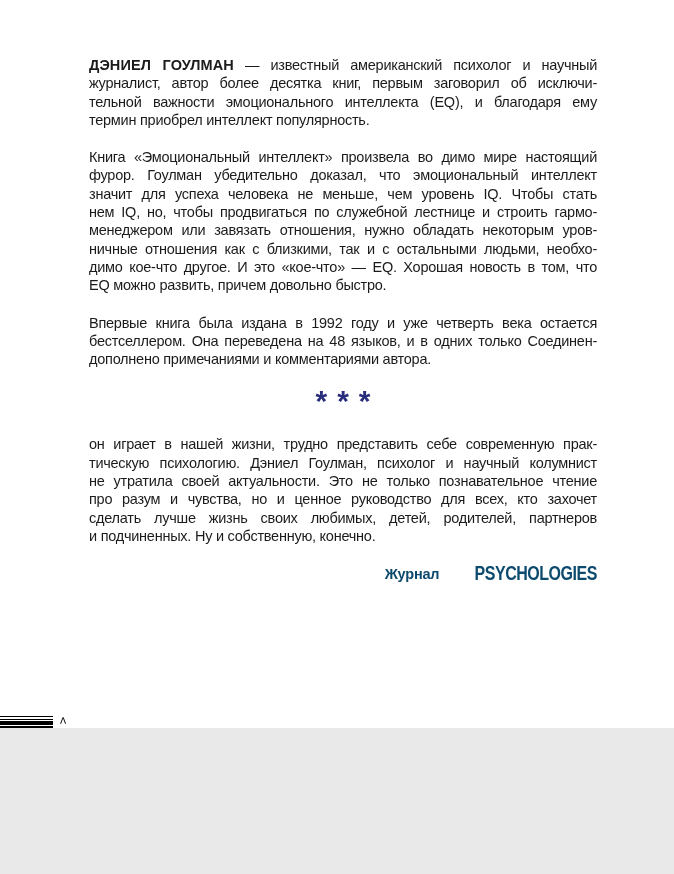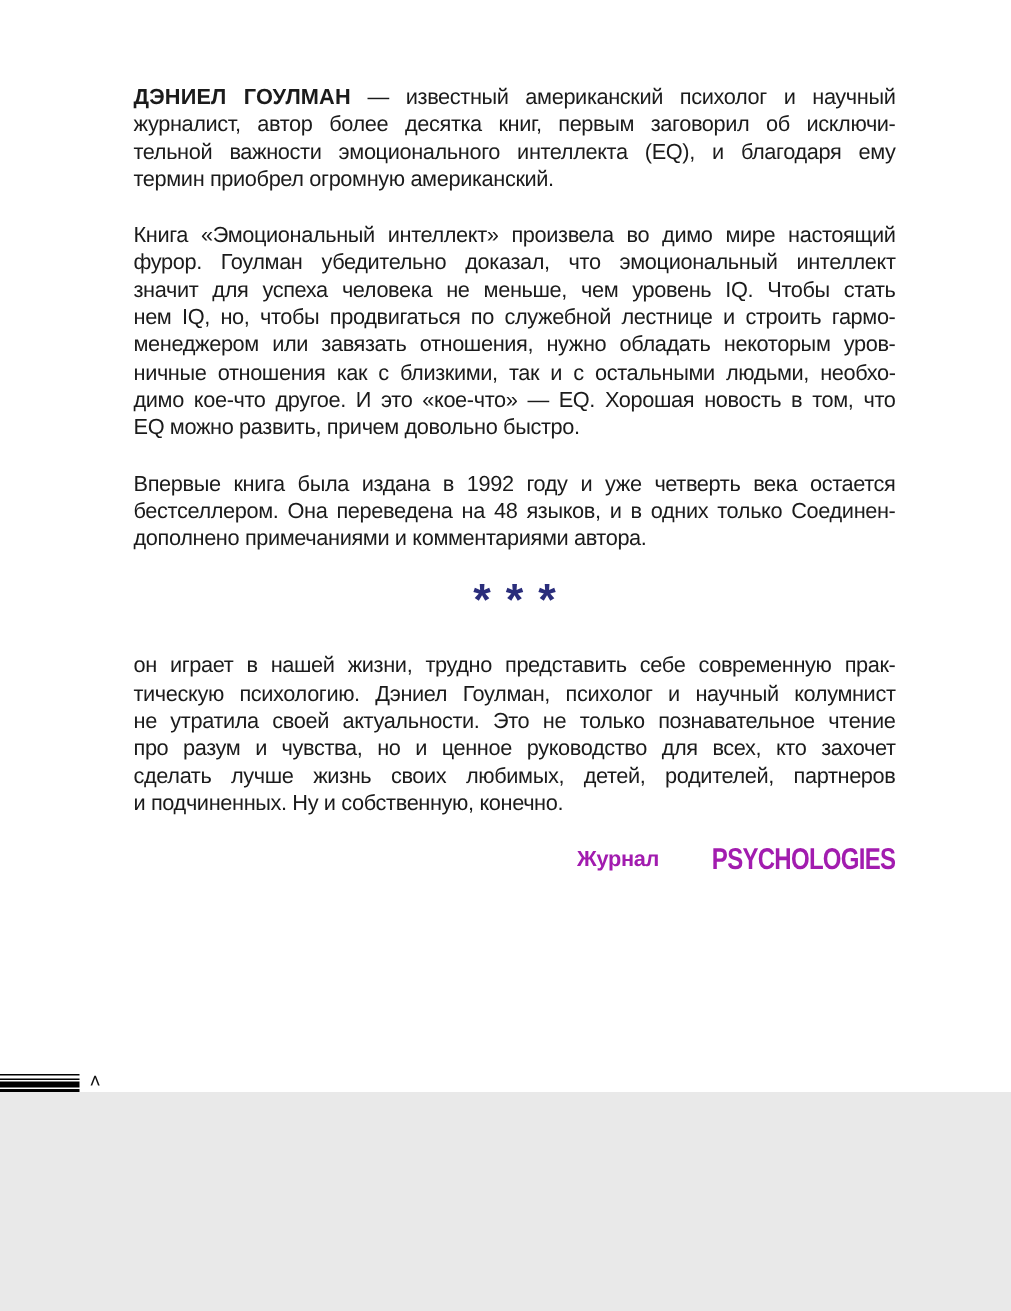--- a/index.html
+++ b/index.html
@@ -34,21 +34,21 @@
     text-align: center;
     color: #2a2d7b;
     font-weight: 700;
     font-size: 30px;
     letter-spacing: 10px;
     padding-left: 10px;
   }
   .attribution {
     margin-top: 2px;
     text-align: right;
-    color: #a21caf;
+    color: #0c4a6e;
     white-space: nowrap;
   }
   .attr-label {
     font-size: 14.5px;
     font-weight: 700;
     letter-spacing: -0.2px;
   }
   .attr-brand {
     display: inline-block;
     font-size: 20px;
@@ -109,21 +109,21 @@
 
   <section class="text-block">
 
     <div class="para">
       <div class="tl">
         <span class="lead-bold">ДЭНИЕЛ ГОУЛМАН</span><span> — известный американский психолог и научный</span>
       </div>
       <div>
           <div class="tl">журналист, автор более десятка книг, первым заговорил об исключи-</div>
           <div class="tl">тельной важности эмоционального интеллекта (EQ), и благодаря ему</div>
-          <div class="tl last">термин приобрел огромную американский.</div>
+          <div class="tl last">термин приобрел интеллект популярность.</div>
         </div>
     </div>
 
     <div class="para">
       <div>
           <div class="tl">Книга «Эмоциональный интеллект» произвела во димо мире настоящий</div>
           <div class="tl">фурор. Гоулман убедительно доказал, что эмоциональный интеллект</div>
           <div class="tl">значит для успеха человека не меньше, чем уровень IQ. Чтобы стать</div>
           <div class="tl">нем IQ, но, чтобы продвигаться по служебной лестнице и строить гармо-</div>
           <div class="tl">менеджером или завязать отношения, нужно обладать некоторым уров-</div>

